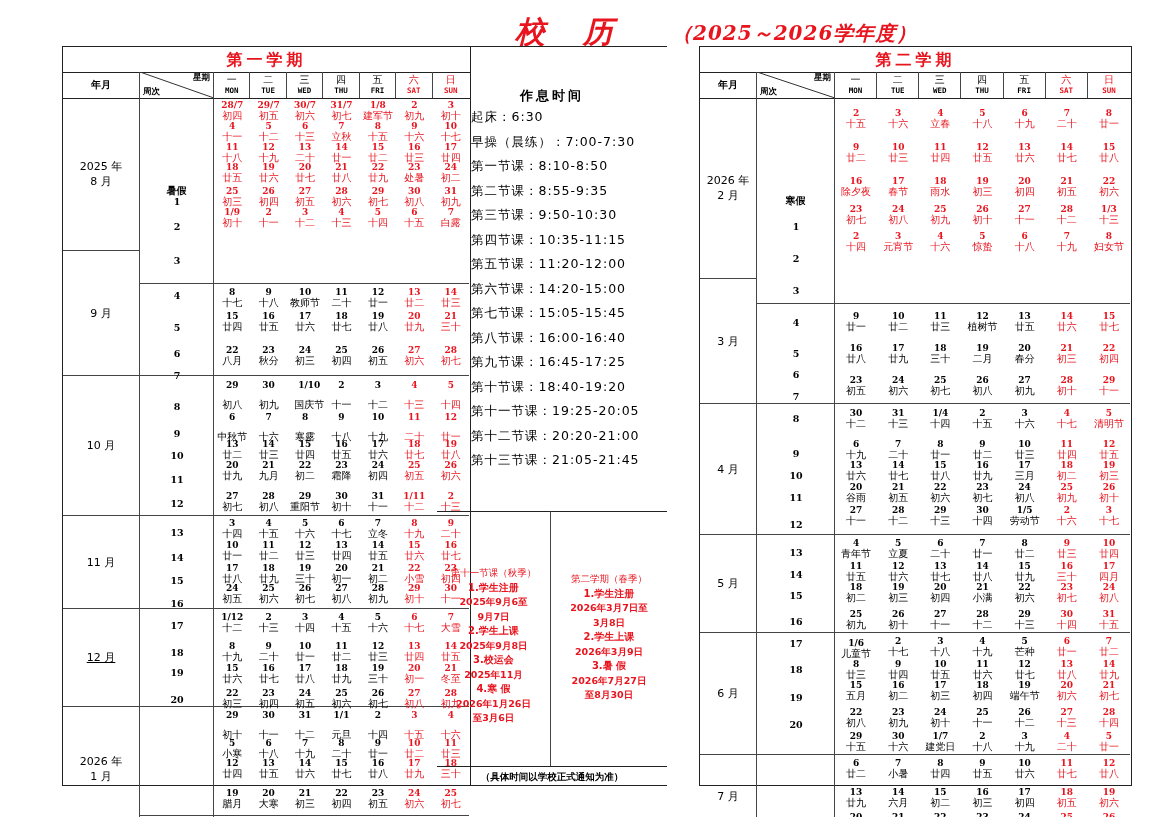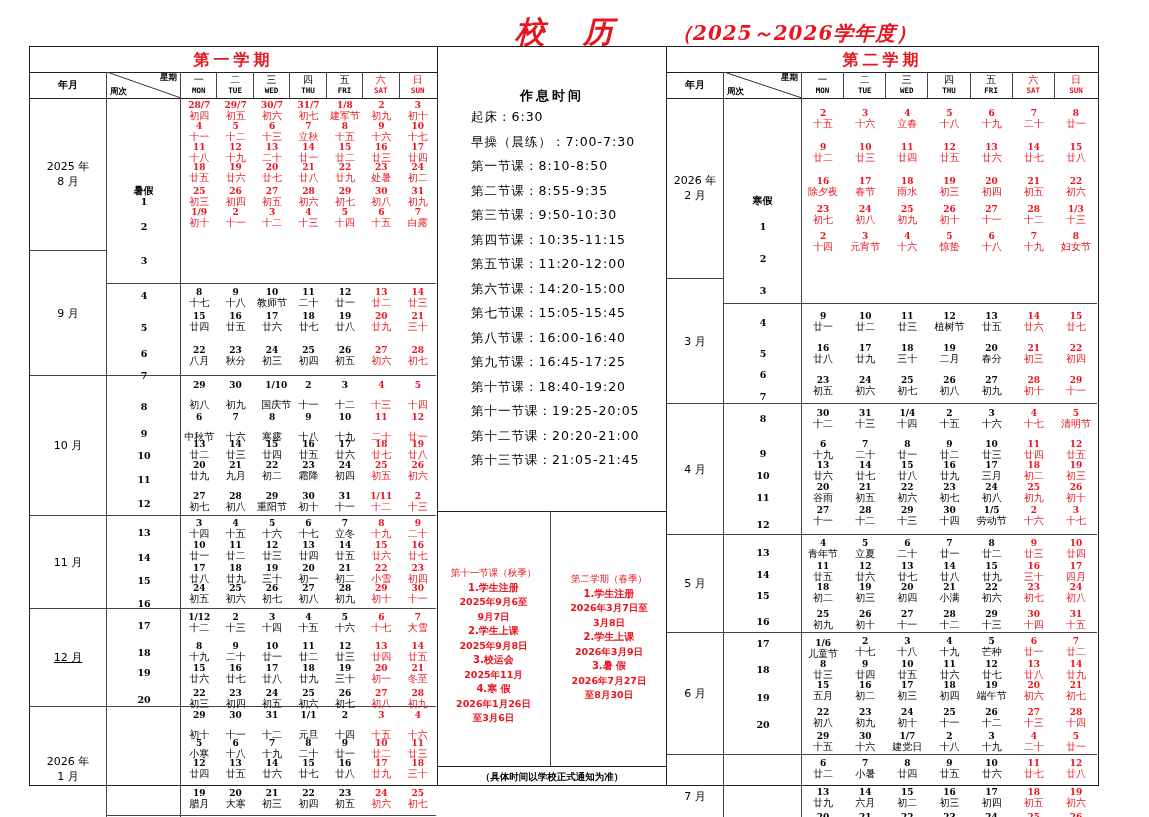--- a/index.html
+++ b/index.html
@@ -2,21 +2,21 @@
 <html><head>
 <meta charset="utf-8">
 <style>
   html,body{margin:0;padding:0;background:#fff;}
   body{width:1149px;height:817px;position:relative;overflow:hidden;font-family:"DejaVu Serif","Liberation Serif",serif;color:#000;}
   .title{position:absolute;left:0;top:14px;width:1149px;height:36px;}
   .t-school{position:absolute;left:283px;top:6px;font-size:21px;color:#e8141e;font-weight:bold;font-style:italic;letter-spacing:3px;font-family:"DejaVu Serif",serif;}
   .t-main{position:absolute;left:515px;top:-2px;font-size:30px;color:#e8141e;font-weight:bold;font-style:italic;font-family:"DejaVu Serif",serif;letter-spacing:38px;}
   .t-year{position:absolute;left:672px;top:6px;font-size:20px;color:#e8141e;font-weight:bold;font-style:italic;font-family:"DejaVu Serif",serif;letter-spacing:1px;}
 
-  .panel{position:absolute;border:1.5px solid #222;box-sizing:border-box;}
+  .panel{position:absolute;border:1.5px solid #222;box-sizing:border-box;margin-left:33px;}
   .sem-title{position:absolute;left:0;right:0;top:0;height:25px;border-bottom:1.5px solid #222;text-align:center;font-size:16px;line-height:26px;color:#e8141e;font-weight:bold;letter-spacing:4px;}
   .hdr{position:absolute;left:0;right:0;top:25px;height:26px;border-bottom:1.5px solid #222;}
   .hcell{position:absolute;top:0;height:26px;border-right:1px solid #444;box-sizing:border-box;text-align:center;font-size:9px;line-height:11px;}
   .hcell .zh{display:block;margin-top:2px;font-size:10px;}
   .hcell .en{display:block;font-size:7.5px;font-weight:bold;font-family:"DejaVu Sans Mono",monospace;}
   .hcell.red{color:#e8141e;}
   .hcell.ym{font-size:10px;line-height:26px;font-weight:bold;}
   .diag{position:absolute;left:0;top:0;width:100%;height:100%;}
   .diag .a{position:absolute;right:3px;top:0;font-size:8.5px;font-weight:bold;}
   .diag .b{position:absolute;left:3px;bottom:1px;font-size:8.5px;font-weight:bold;}

